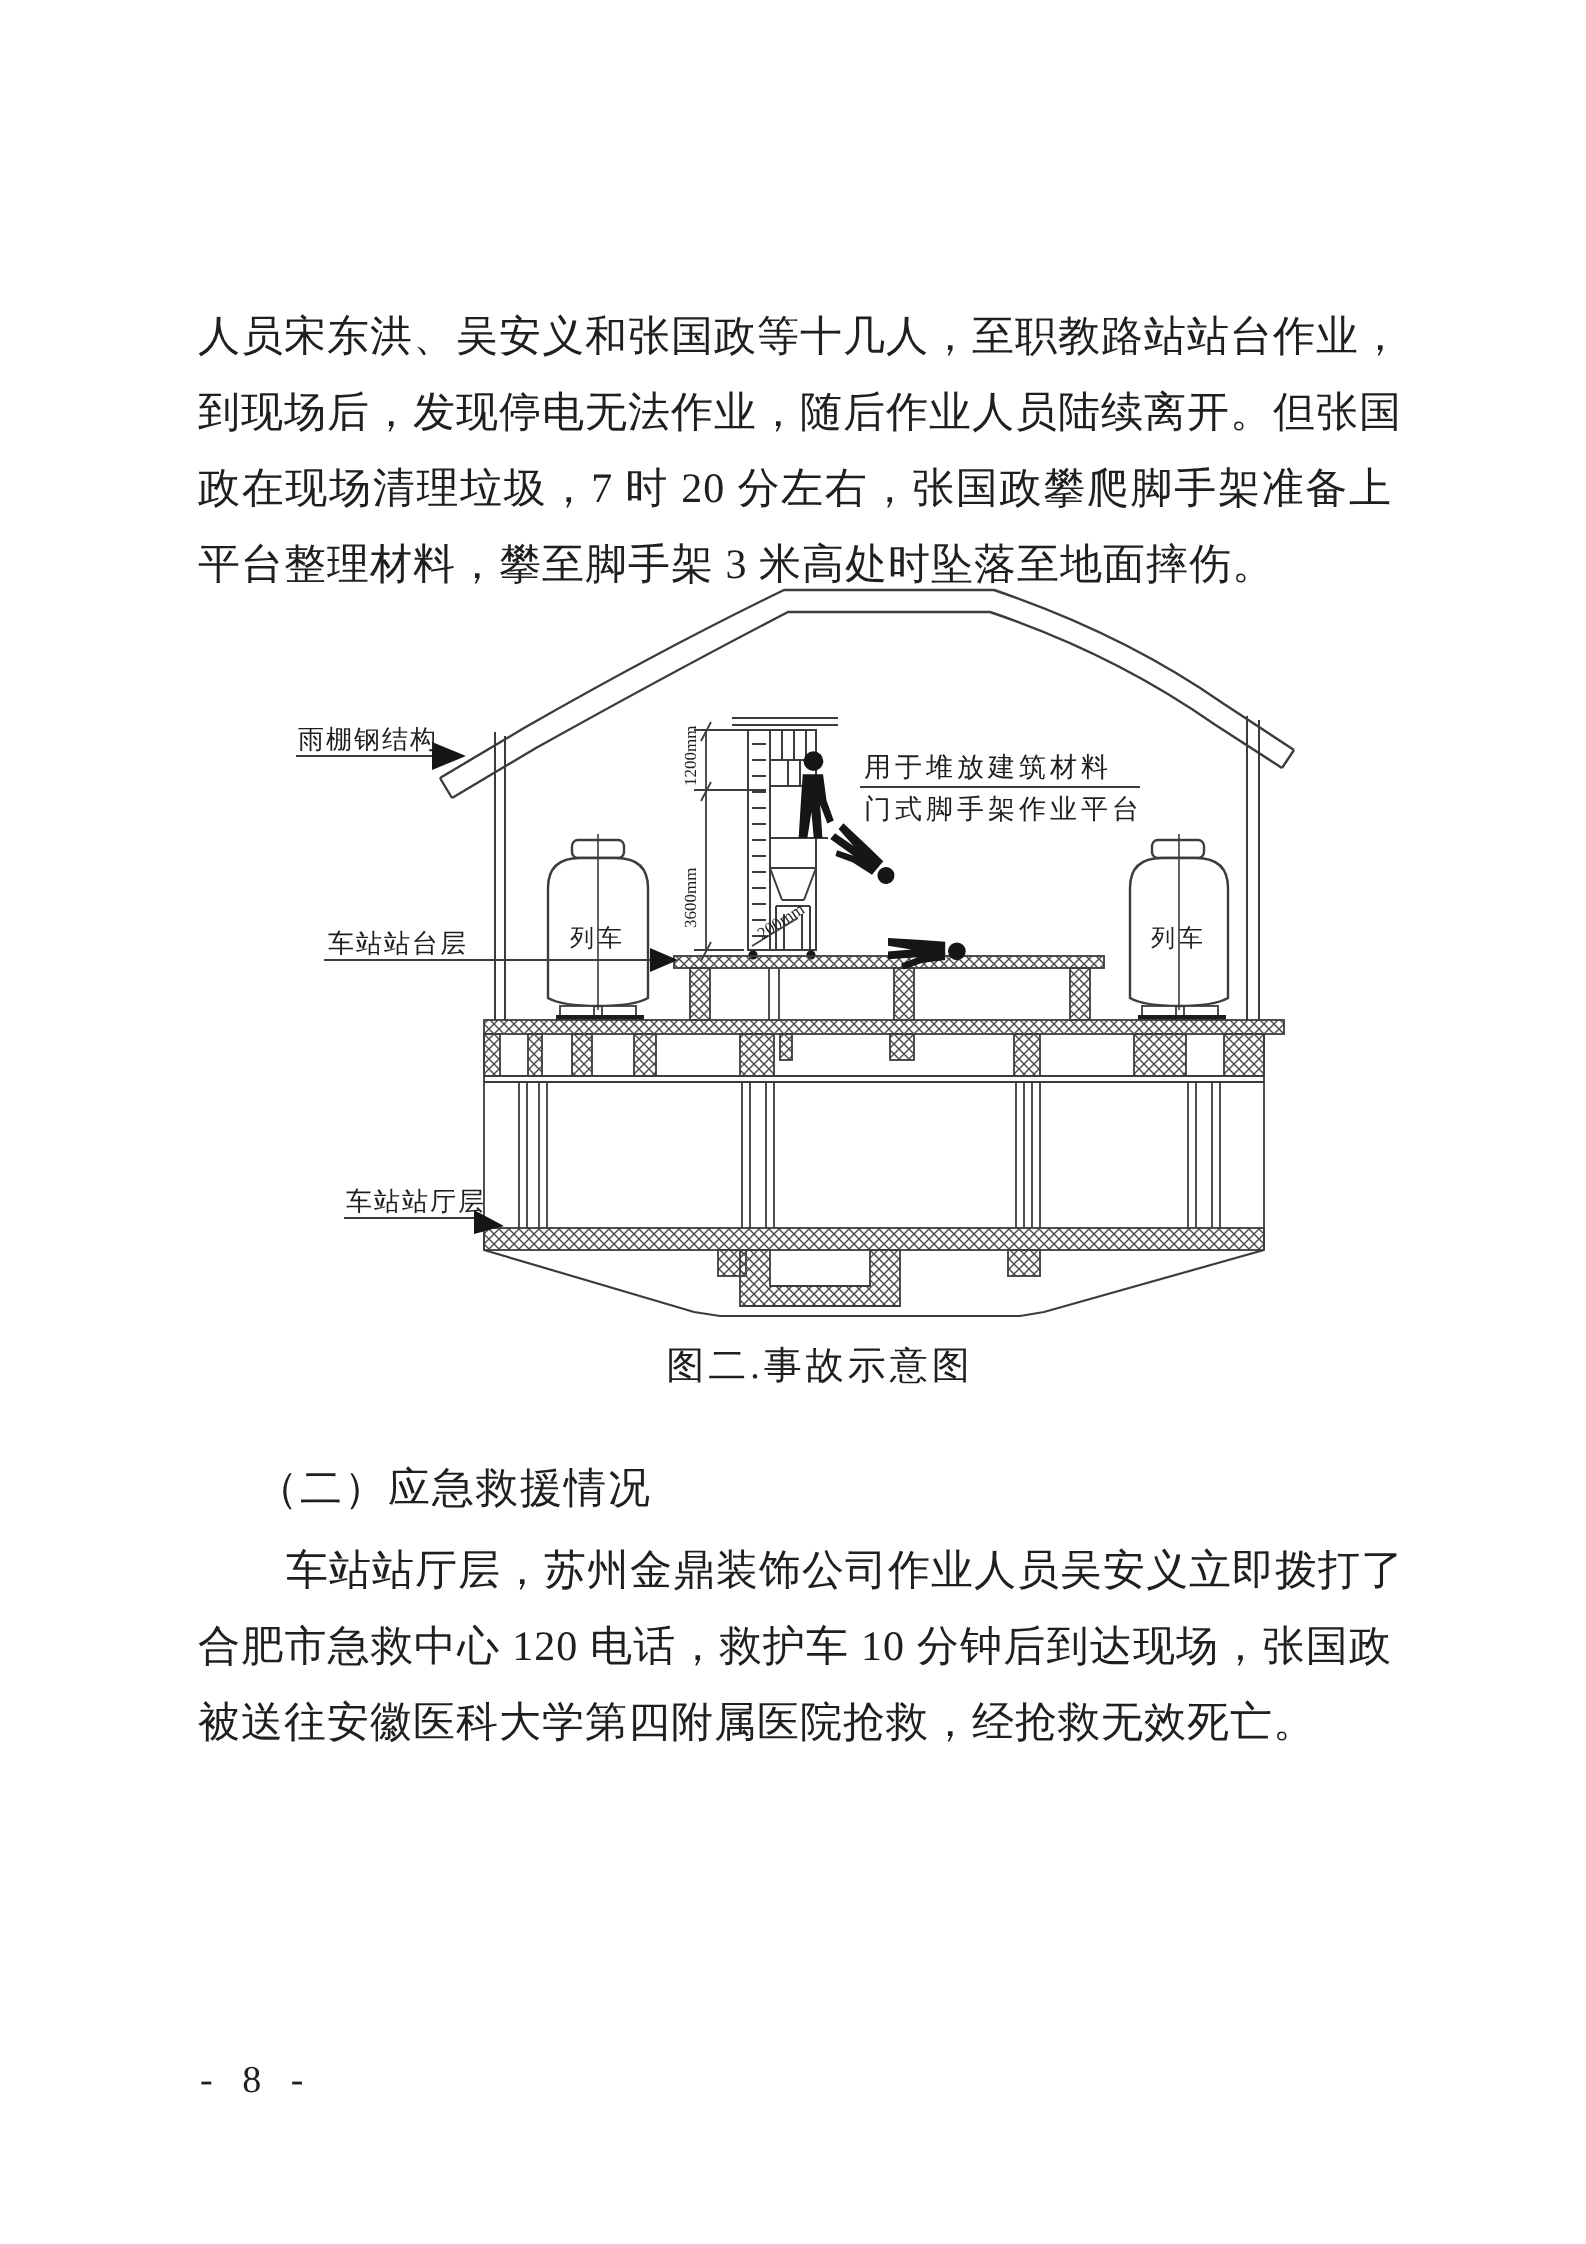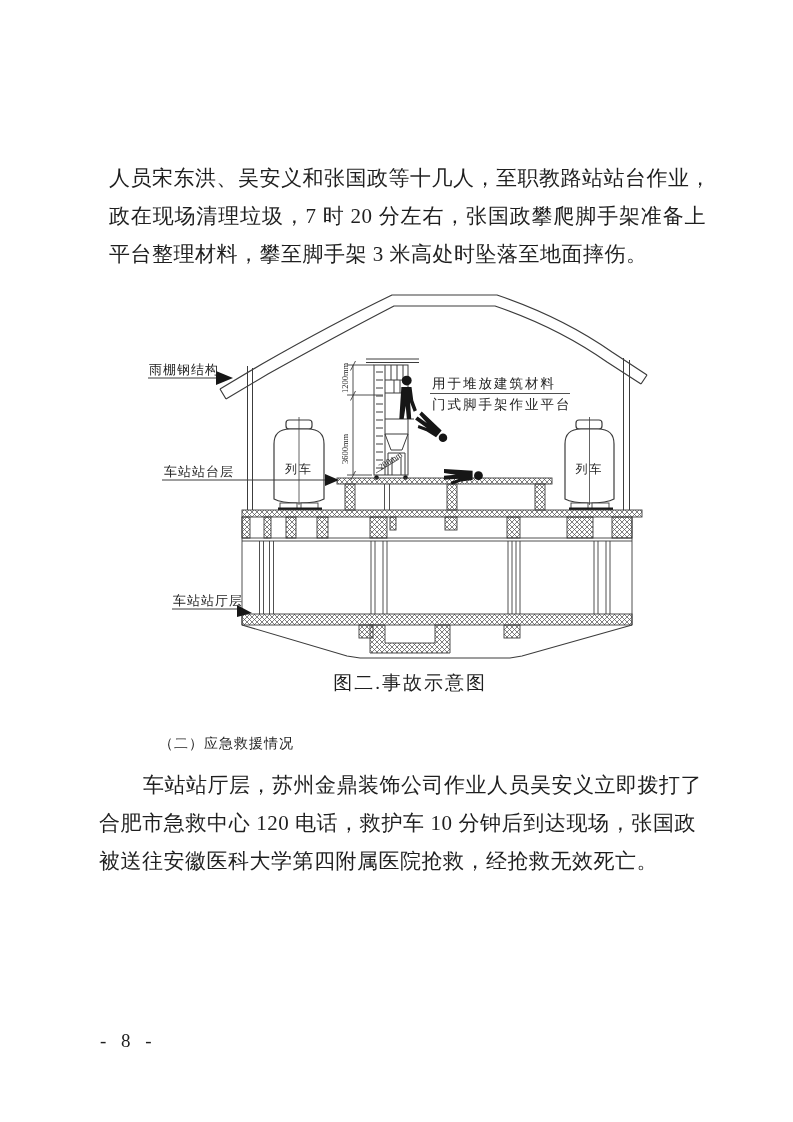--- a/index.html
+++ b/index.html
@@ -5,38 +5,39 @@
   html,body{margin:0;padding:0;background:#ffffff;}
   .page{
     position:relative;width:793px;height:1122px;background:#ffffff;
     font-family:"Liberation Serif","DejaVu Serif",serif;color:#1f1f1f;overflow:hidden;
   }
   .textblock{position:absolute;left:99px;width:597px;}
   .tline{font-size:21px;line-height:38px;letter-spacing:.5px;
          text-align:justify;text-align-last:justify;white-space:nowrap;}
   .tline.last{text-align:center;text-align-last:left;white-space:normal;}
   .tline.indent{text-indent:44px;}
-  .heading{position:absolute;left:113px;top:729px;width:597px;
-           font-size:14px;line-height:30px;letter-spacing:1px;text-indent:46px;}
+  .heading{position:absolute;left:82px;top:729px;width:597px;
+           font-size:21px;line-height:30px;letter-spacing:1px;text-indent:46px;}
   .pagenum{position:absolute;left:100px;top:1030px;font-size:19px;letter-spacing:5px;}
   .figwrap{position:absolute;left:142px;top:292px;width:560px;height:412px;}
   svg text{font-family:"Liberation Serif","DejaVu Serif",serif;fill:#1f1f1f;}
   .lbl{font-size:13px;letter-spacing:1px;}
   .note{font-size:13.5px;letter-spacing:2px;}
   .dim{font-size:8.5px;letter-spacing:0;}
   .trainlbl{font-size:12px;letter-spacing:2px;}
   .cap{font-size:19px;letter-spacing:2px;}
 </style>
 </head>
 <body>
 
 <div class="page">
 
-  <div class="textblock" style="top:159px;margin-left:10px;">
+  <div class="textblock" style="top:149px;">
     <div class="tline">人员宋东洪、吴安义和张国政等十几人，至职教路站站台作业，</div>
+    <div class="tline">到现场后，发现停电无法作业，随后作业人员陆续离开。但张国</div>
     <div class="tline">政在现场清理垃圾，7 时 20 分左右，张国政攀爬脚手架准备上</div>
     <div class="tline last">平台整理材料，攀至脚手架 3 米高处时坠落至地面摔伤。</div>
   </div>
 
   <div class="figwrap">
     <svg width="560" height="412" viewBox="0 0 560 412">
       <defs>
         <pattern id="hz" width="5" height="5" patternUnits="userSpaceOnUse">
           <path d="M0 5 L5 0 M0 0 L5 5 M-1 1 L1 -1 M4 6 L6 4" stroke="#4a4a4a" stroke-width="0.7"></path>
         </pattern>

